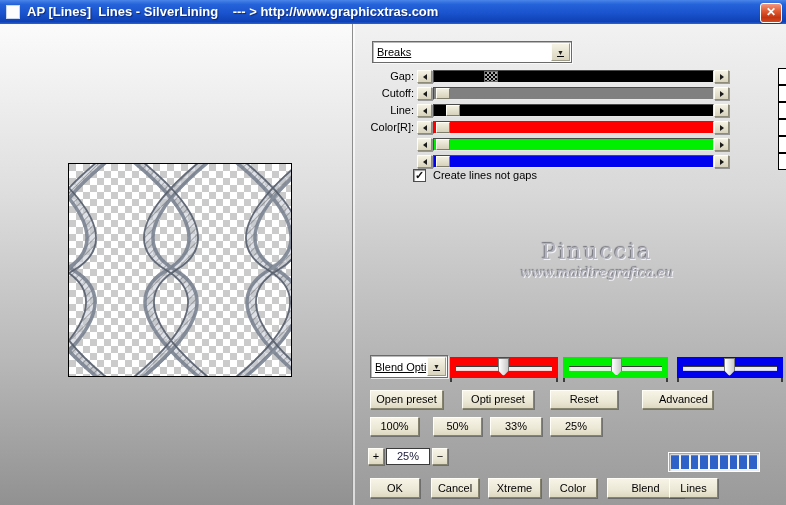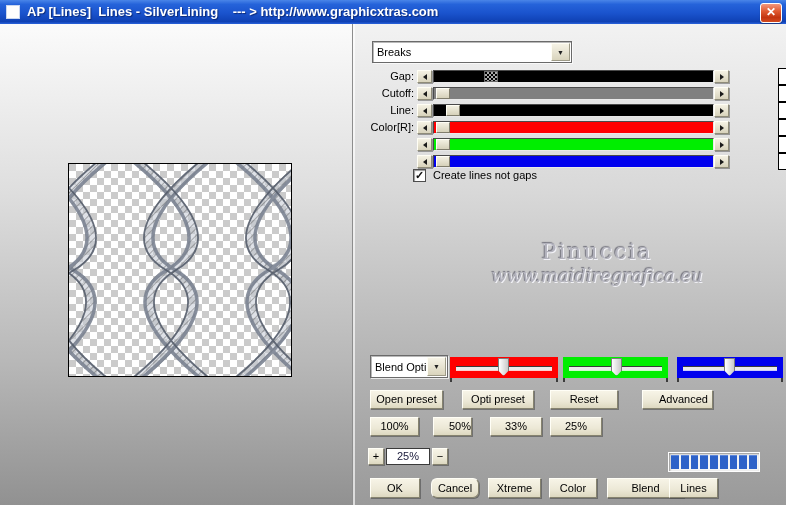--- a/index.html
+++ b/index.html
@@ -18,21 +18,21 @@
   
   .left-panel{position:absolute;left:0;top:24px;width:352px;height:481px;background:linear-gradient(180deg,#fbfbfb 0%,#dedede 35%,#b8b8b8 70%,#919191 100%);}
   .divider{position:absolute;left:352px;top:24px;width:1px;height:481px;background:#8d8d8d;}
   .right-panel{position:absolute;left:353px;top:24px;width:433px;height:481px;background:linear-gradient(180deg,#f2f2f2 0%,#d8d8d8 35%,#b4b4b4 70%,#9a9a9a 100%);box-shadow:inset 2px 0 0 rgba(255,255,255,.65);}
 
   
   .preview{position:absolute;left:68px;top:163px;width:222px;height:212px;border:1px solid #000;background:#fff;}
   .preview svg{display:block;}
 
   
-  .combo{position:absolute;background:#fff;border:1px solid #6a6a6a;box-shadow:inset 1px 1px 0 #b9b9b9, 1px 1px 0 rgba(255,255,255,.7);display:flex;align-items:center;}
+  .combo{position:absolute;background:#fff;border:1px solid #6a6a6a;box-shadow:inset 1px 1px 0 #b9b9b9, 1px 1px 0 rgba(255,255,255,.7);display:flex;align-items:center;text-decoration:underline;}
   .combo .combo-text{flex:1;padding-left:4px;font-size:11px;white-space:nowrap;overflow:hidden;}
   .combo .combo-btn{width:17px;align-self:stretch;margin:1px;background:linear-gradient(180deg,#f6f3e6,#d9d4bd);border:1px solid #9d9a87;border-top-color:#fffef5;border-left-color:#fffef5;display:flex;align-items:center;justify-content:center;}
   .combo .combo-btn span{font-size:7px;line-height:1;color:#222;}
 
   
   .s-label{position:absolute;left:356px;width:58px;height:13px;line-height:13px;text-align:right;font-size:11px;}
   .s-arrow{position:absolute;width:15px;height:13px;background:linear-gradient(180deg,#f5f2e4,#d8d3bc);border:1px solid #8f8c79;border-top-color:#fffef5;border-left-color:#fffef5;box-shadow:1px 1px 0 rgba(60,60,60,.45);display:flex;align-items:center;justify-content:center;box-sizing:border-box;}
   .tri-left{width:0;height:0;border-top:3px solid transparent;border-bottom:3px solid transparent;border-right:4px solid #1a1a1a;}
   .tri-right{width:0;height:0;border-top:3px solid transparent;border-bottom:3px solid transparent;border-left:4px solid #1a1a1a;}
   .s-track{position:absolute;left:433px;width:281px;height:13px;box-sizing:border-box;border:1px solid #4a4a4a;border-bottom-color:#e9e9e9;border-right-color:#e9e9e9;}
@@ -40,21 +40,21 @@
   .s-thumb.dither{background:repeating-conic-gradient(#a8a8a8 0% 25%, #000 25% 50%) 0 0/4px 4px;border:1px solid #6a6a6a;}
   .value-box{position:absolute;left:778px;width:38px;height:15px;background:#fff;border:1px solid #000;font-size:11px;line-height:15px;padding-left:13px;box-sizing:content-box;}
 
   
   .checkbox{position:absolute;left:413px;top:169px;width:13px;height:13px;background:#fff;border:1px solid #4d4d4d;box-shadow:inset 1px 1px 1px #9a9a9a;box-sizing:border-box;text-align:center;line-height:11px;font-size:11px;font-weight:bold;color:#111;}
   .checkbox-label{position:absolute;left:433px;top:169px;height:13px;line-height:13px;font-size:11px;}
 
   
   .watermark{position:absolute;left:477px;top:239px;width:240px;text-align:center;pointer-events:none;}
   .watermark .wm-name{font-family:"DejaVu Serif",serif;font-size:22px;letter-spacing:2px;color:#b2b2bc;text-shadow:1px 1px 0 #f2f2f7,-1px -1px 1px #75757f;}
-  .watermark .wm-url{font-family:"DejaVu Serif",serif;font-style:italic;font-size:18px;color:#b2b2bc;text-shadow:1px 1px 0 #f0f0f5,-1px -1px 1px #75757f;margin-top:1px;}
+  .watermark .wm-url{font-family:"DejaVu Serif",serif;font-style:italic;font-size:13px;color:#b2b2bc;text-shadow:1px 1px 0 #f0f0f5,-1px -1px 1px #75757f;margin-top:1px;}
 
   
   .ch-slider{position:absolute;top:357px;height:21px;}
   .ch-groove{position:absolute;left:6px;right:6px;top:9px;height:3px;background:#ececec;border-top:1px solid #3a3a3a;box-shadow:0 1px 0 rgba(255,255,255,.8);}
   .ch-thumb{position:absolute;top:1px;width:11px;height:18px;background:linear-gradient(90deg,#ffffff,#c9c9c9);border:1px solid #7d7d7d;box-sizing:border-box;clip-path:polygon(0 0,100% 0,100% 68%,50% 100%,0 68%);}
   .ch-tick{position:absolute;bottom:-4px;width:2px;height:4px;background:#3c3c3c;}
 
   
   .btn{position:absolute;height:19px;background:linear-gradient(180deg,#f7f4e7 0%,#ece8d6 60%,#ddd8c0 100%);
     border:1px solid #86836f;border-top-color:#fffef6;border-left-color:#fffef6;
@@ -245,40 +245,40 @@
     <div class="ch-tick" style="left:0;"></div>
     <div class="ch-tick" style="right:0;"></div>
   </div>
 
   <div class="btn" style="left:370px;top:390px;width:73px;">Open preset</div>
   <div class="btn" style="left:462px;top:390px;width:72px;">Opti preset</div>
   <div class="btn" style="left:550px;top:390px;width:68px;">Reset</div>
   <div class="btn" style="left:642px;top:390px;width:71px;padding-left:12px;">Advanced</div>
 
   <div class="btn" style="left:370px;top:417px;width:49px;">100%</div>
-  <div class="btn" style="left:433px;top:417px;width:39px;text-align:right;">50%</div>
+  <div class="btn" style="left:433px;top:417px;width:49px;">50%</div>
   <div class="btn" style="left:490px;top:417px;width:52px;">33%</div>
   <div class="btn" style="left:550px;top:417px;width:52px;">25%</div>
 
   <div class="btn small" style="left:368px;top:448px;width:16px;">+</div>
   <div class="zoom-value">25%</div>
   <div class="btn small" style="left:432px;top:448px;width:16px;">−</div>
 
   <div class="progress">
       <div class="seg" style="background: rgb(46, 98, 200);"></div>
       <div class="seg" style="background: rgb(46, 98, 200);"></div>
       <div class="seg" style="background: rgb(46, 98, 200);"></div>
       <div class="seg" style="background: rgb(46, 98, 200);"></div>
       <div class="seg" style="background: rgb(46, 98, 200);"></div>
       <div class="seg" style="background: rgb(46, 98, 200);"></div>
       <div class="seg" style="background: rgb(46, 98, 200);"></div>
       <div class="seg" style="background: rgb(46, 98, 200);"></div>
       <div class="seg" style="background: rgb(46, 98, 200);"></div>
     </div>
 
   <div class="btn" style="left:370px;top:478px;width:50px;height:20px;line-height:18px;">OK</div>
-  <div class="btn" style="left:431px;top:478px;width:48px;height:20px;line-height:18px;border-radius:6px;">Cancel</div>
+  <div class="btn" style="left:431px;top:478px;width:48px;height:20px;line-height:18px;">Cancel</div>
   <div class="btn" style="left:488px;top:478px;width:53px;height:20px;line-height:18px;">Xtreme</div>
   <div class="btn" style="left:549px;top:478px;width:48px;height:20px;line-height:18px;">Color</div>
   <div class="btn" style="left:607px;top:478px;width:77px;height:20px;line-height:18px;">Blend</div>
   <div class="btn" style="left:669px;top:478px;width:49px;height:20px;line-height:18px;">Lines</div>
 
 </div>
 
 </body></html>

